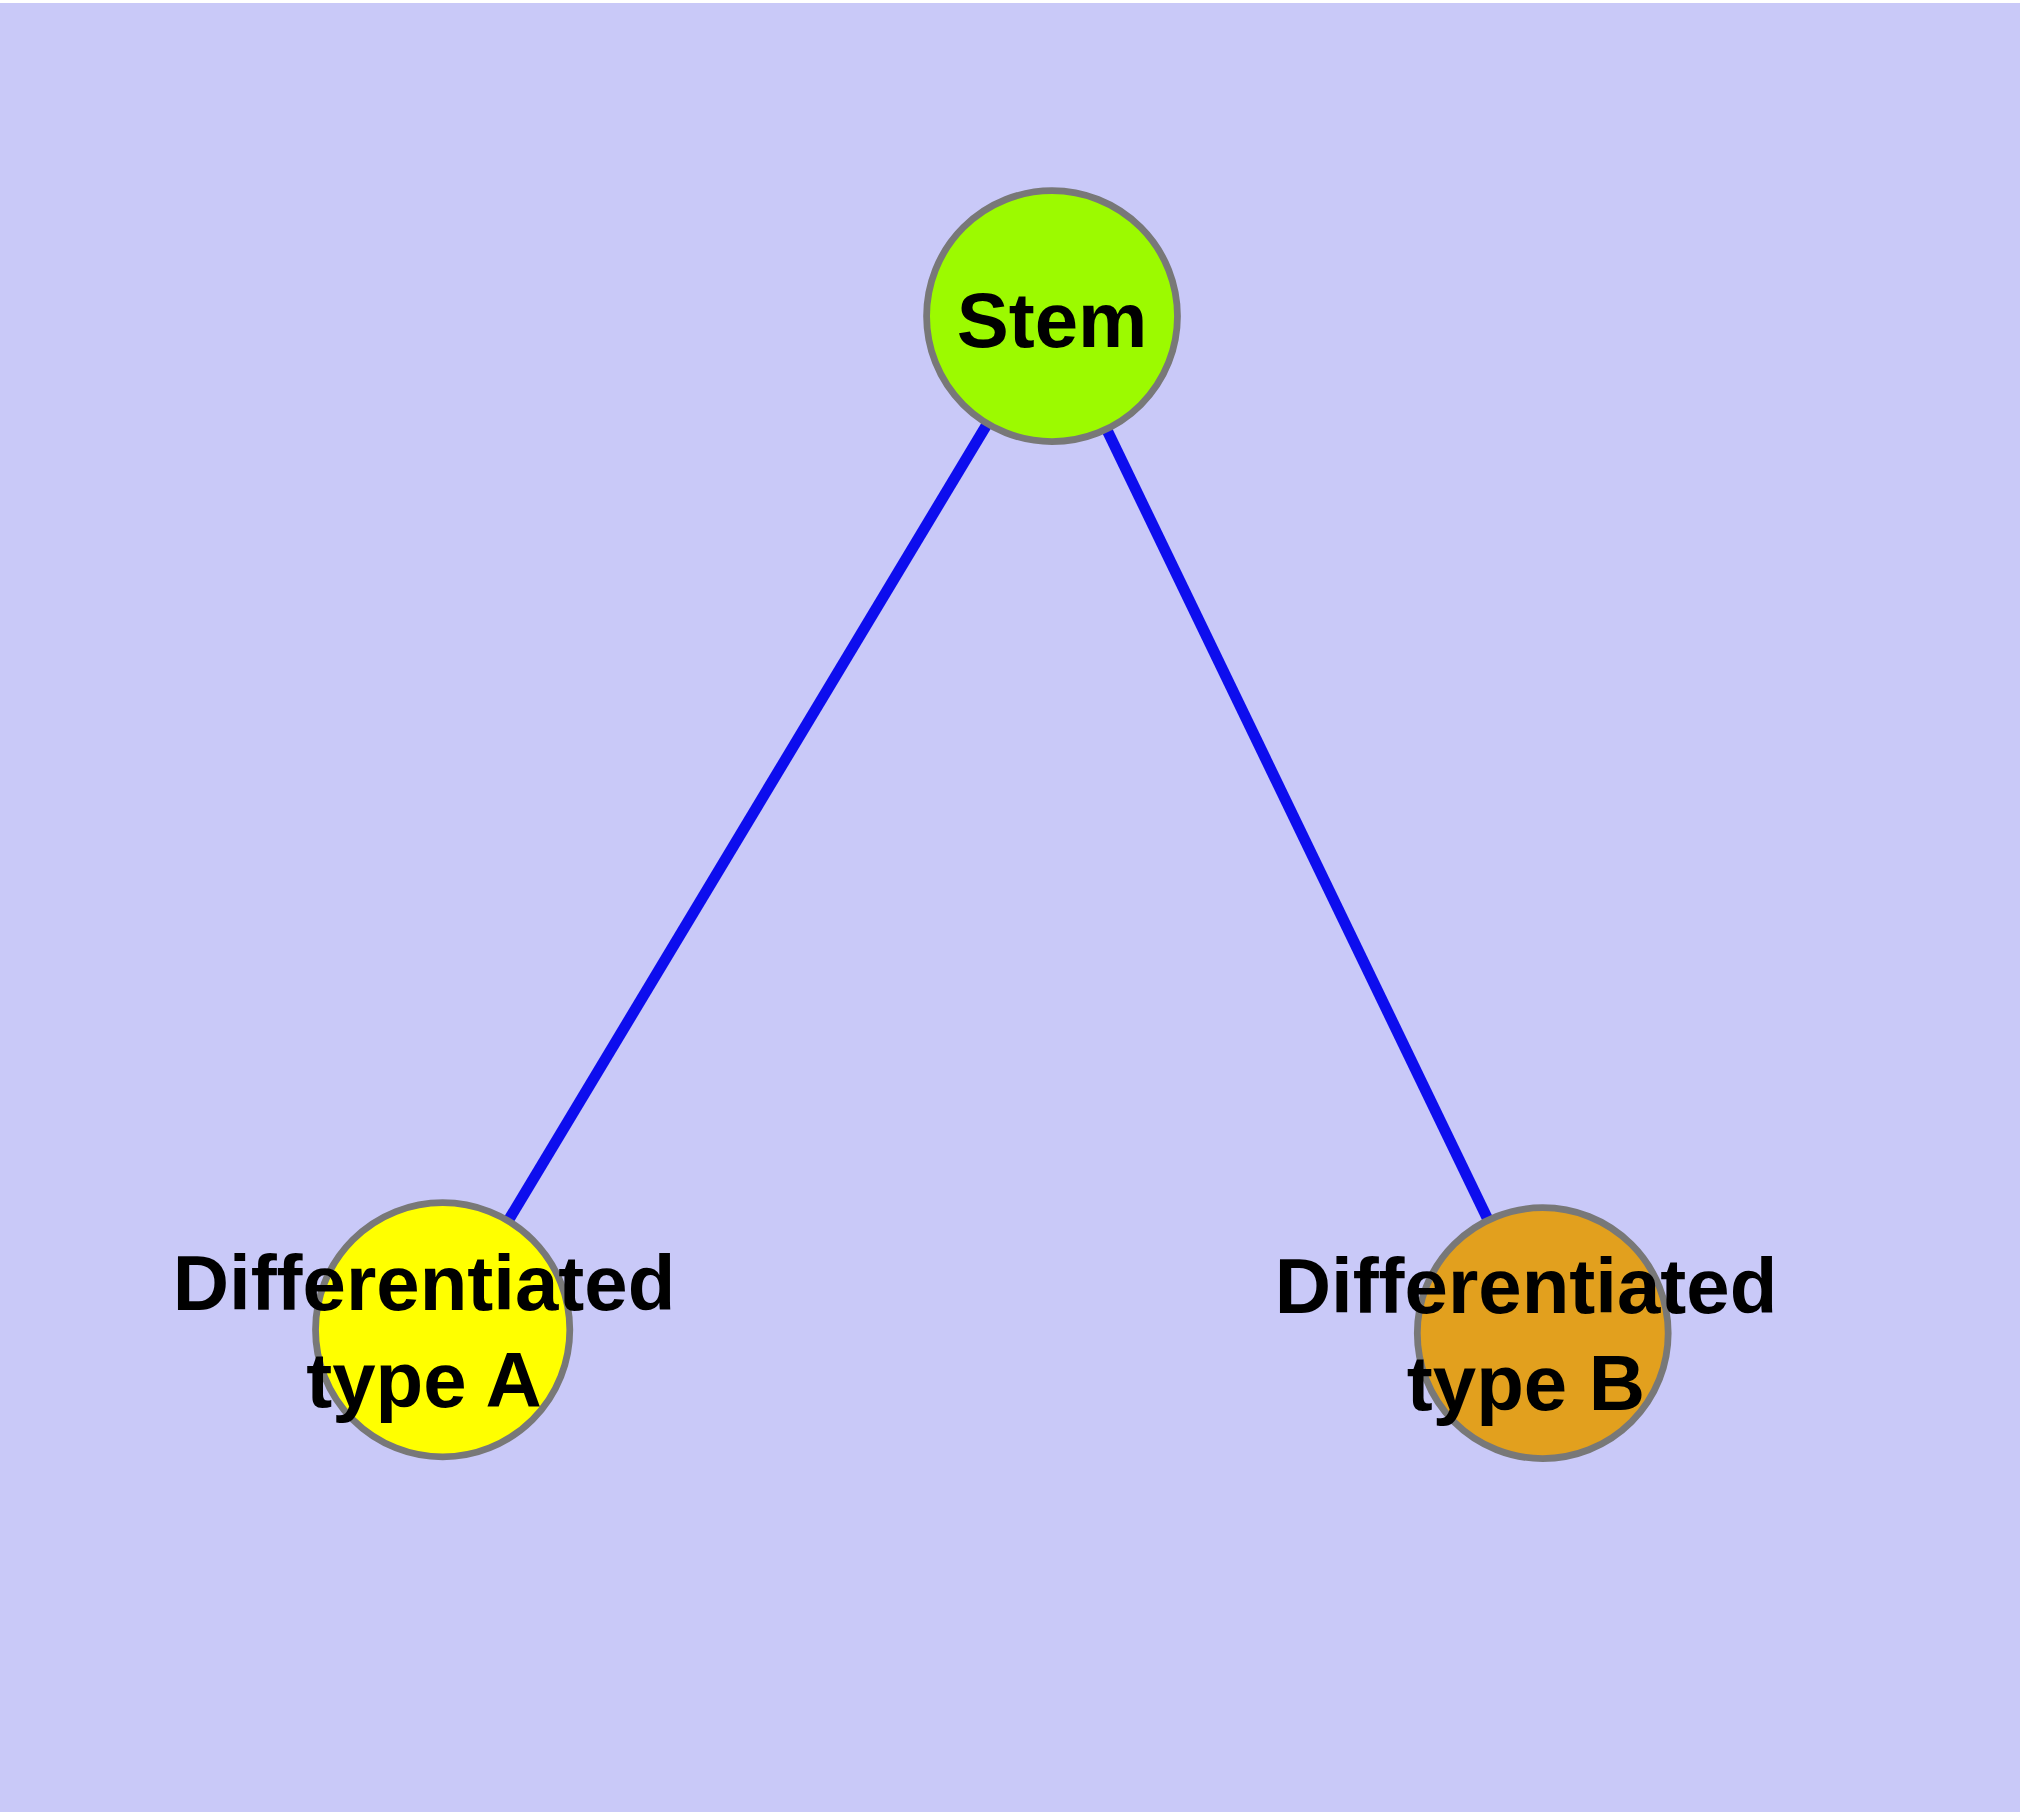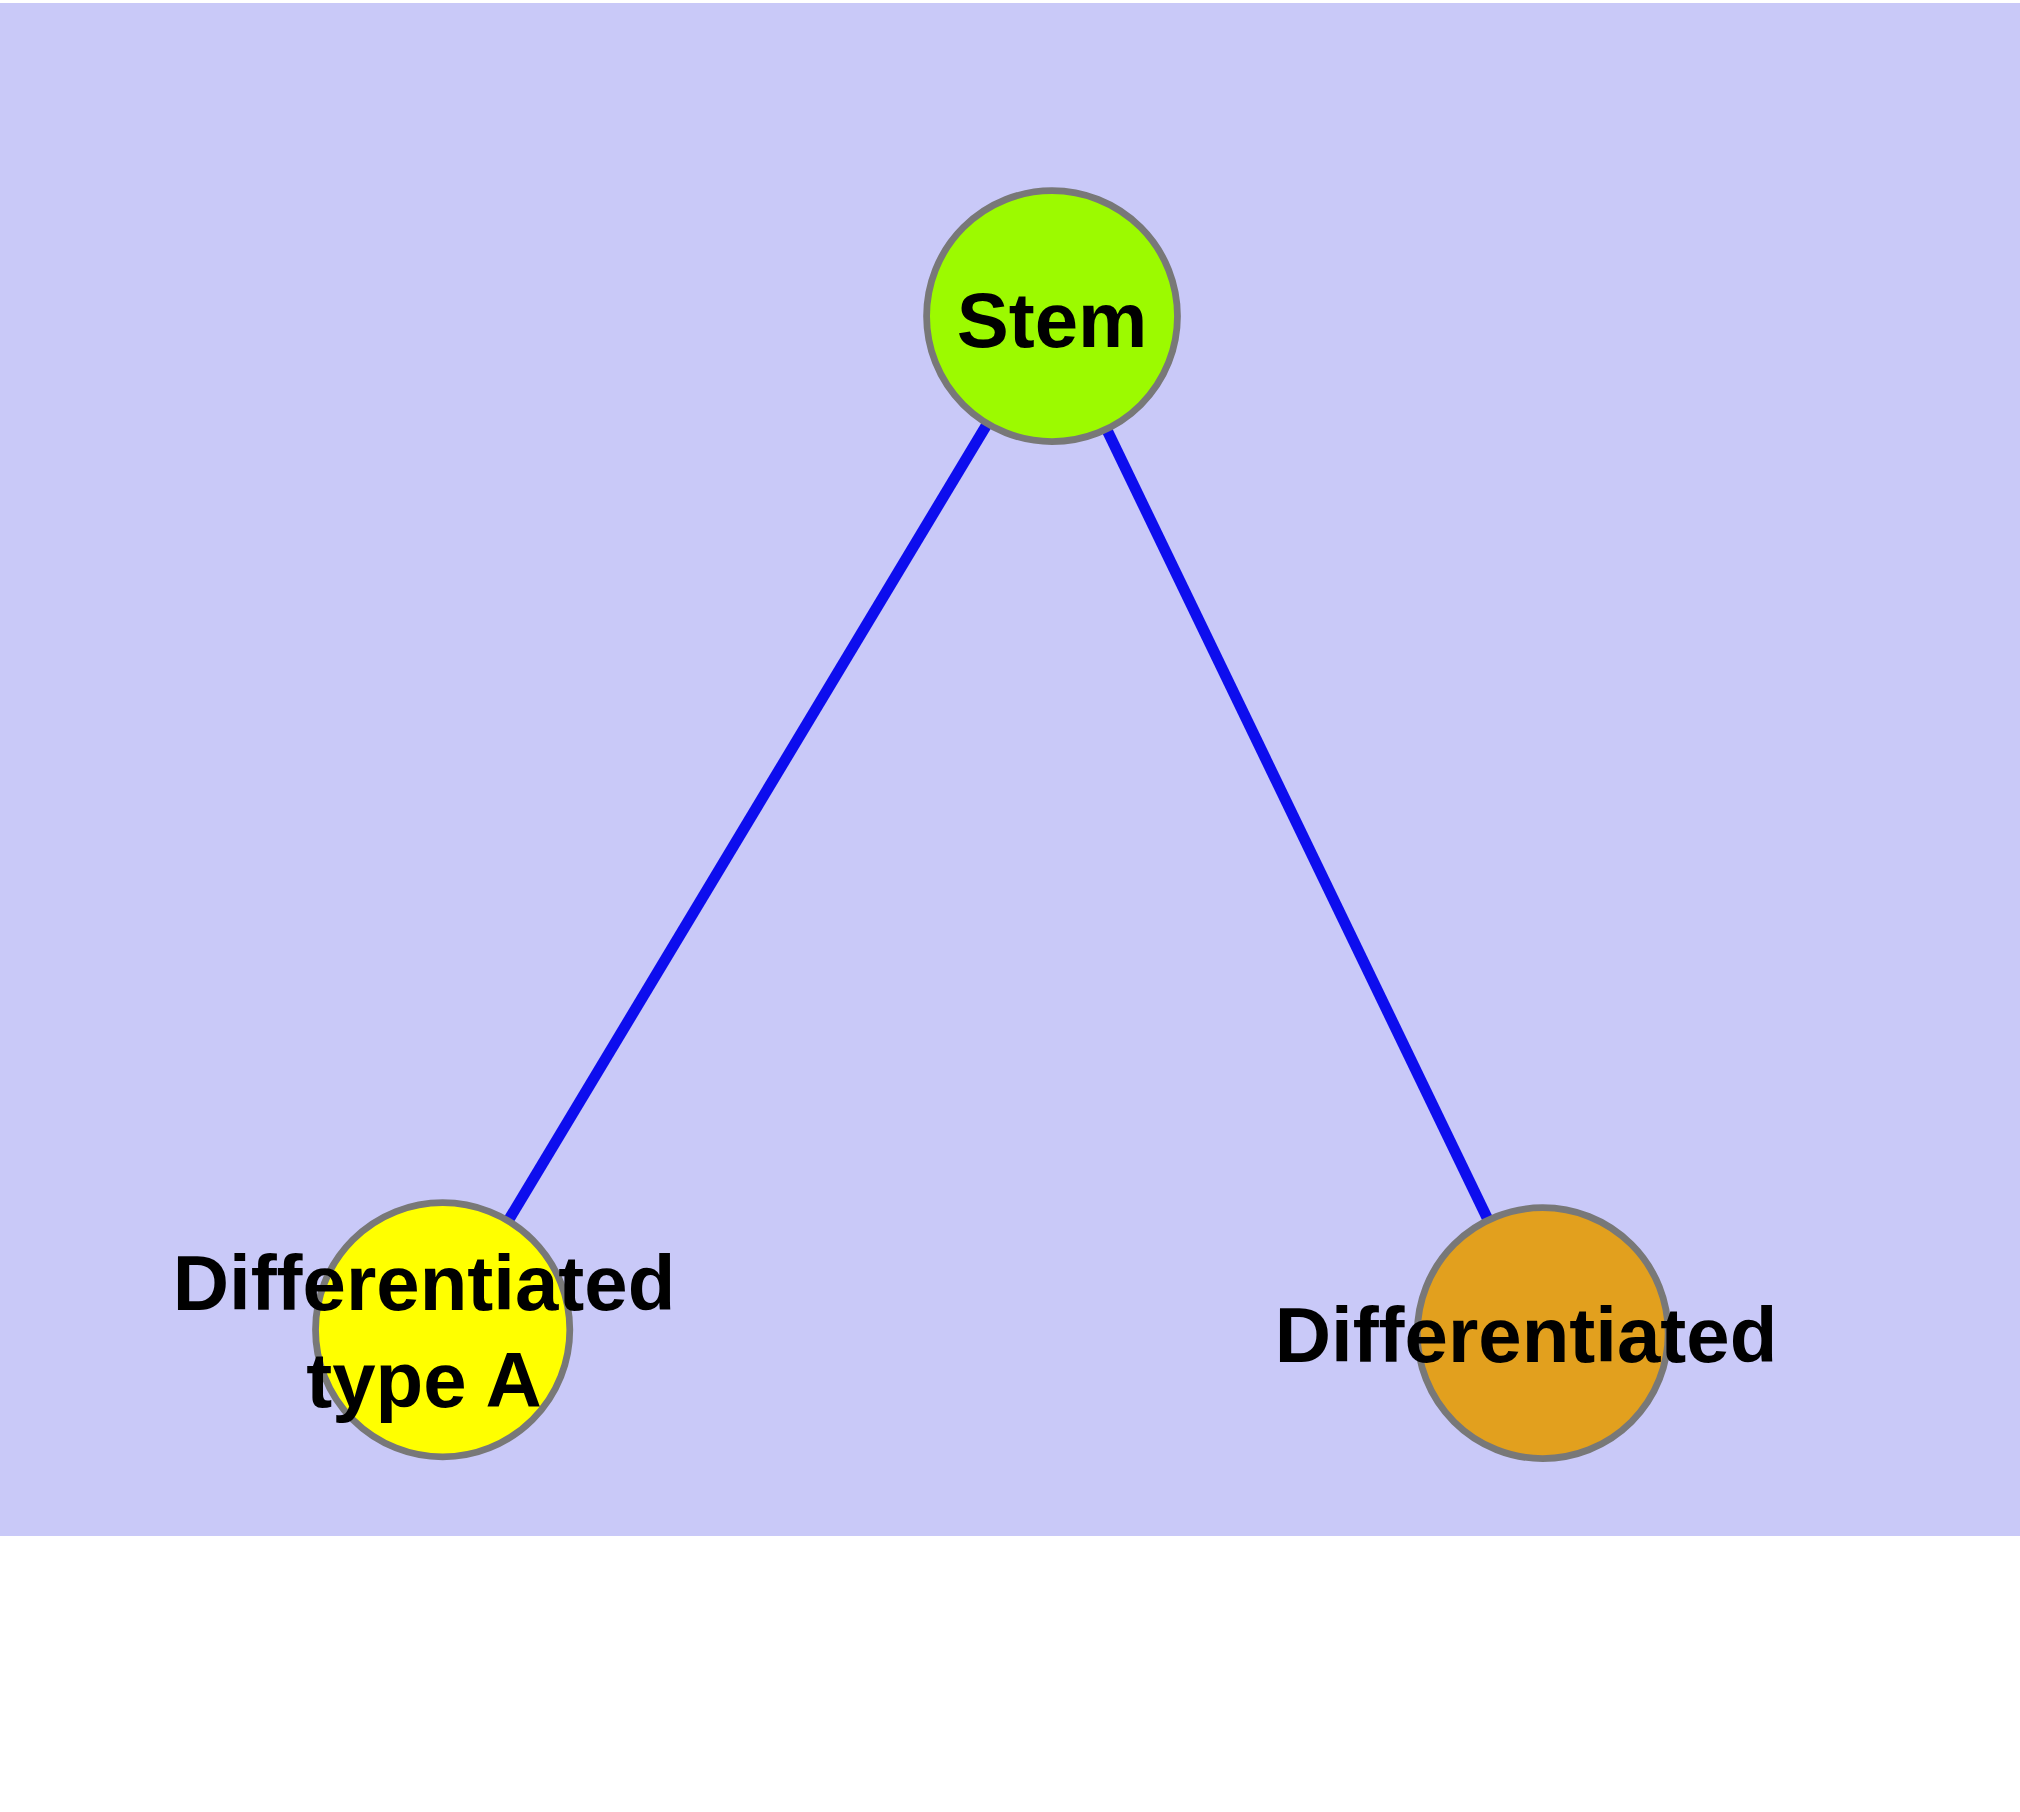--- a/index.html
+++ b/index.html
@@ -7,21 +7,21 @@
     padding: 0;
     width: 2021px;
     height: 1812px;
     overflow: hidden;
     background: #ffffff;
     font-family: "Liberation Sans", sans-serif;
   }
   .canvas {
     position: relative;
     width: 2021px;
-    height: 1536px;
+    height: 1812px;
     background: #c9c9f8;
   }
   .top-strip {
     position: absolute;
     left: 0; top: 0;
     width: 100%; height: 3.4px;
     background: #ffffff;
   }
   svg.graph {
     position: absolute;
@@ -67,16 +67,17 @@
 
   <div class="node-label" style="left:1052px; top:320px;">Stem</div>
 
   <div class="node-label" style="left:424px; top:1332px;">
     <span class="label-line">Differentiated</span>
     <span class="label-line">type A</span>
   </div>
 
   <div class="node-label" style="left:1526px; top:1335px;">
     <span class="label-line">Differentiated</span>
+    <span class="label-line">type B</span>
   </div>
 
 </div>
 
 
 </body></html>

